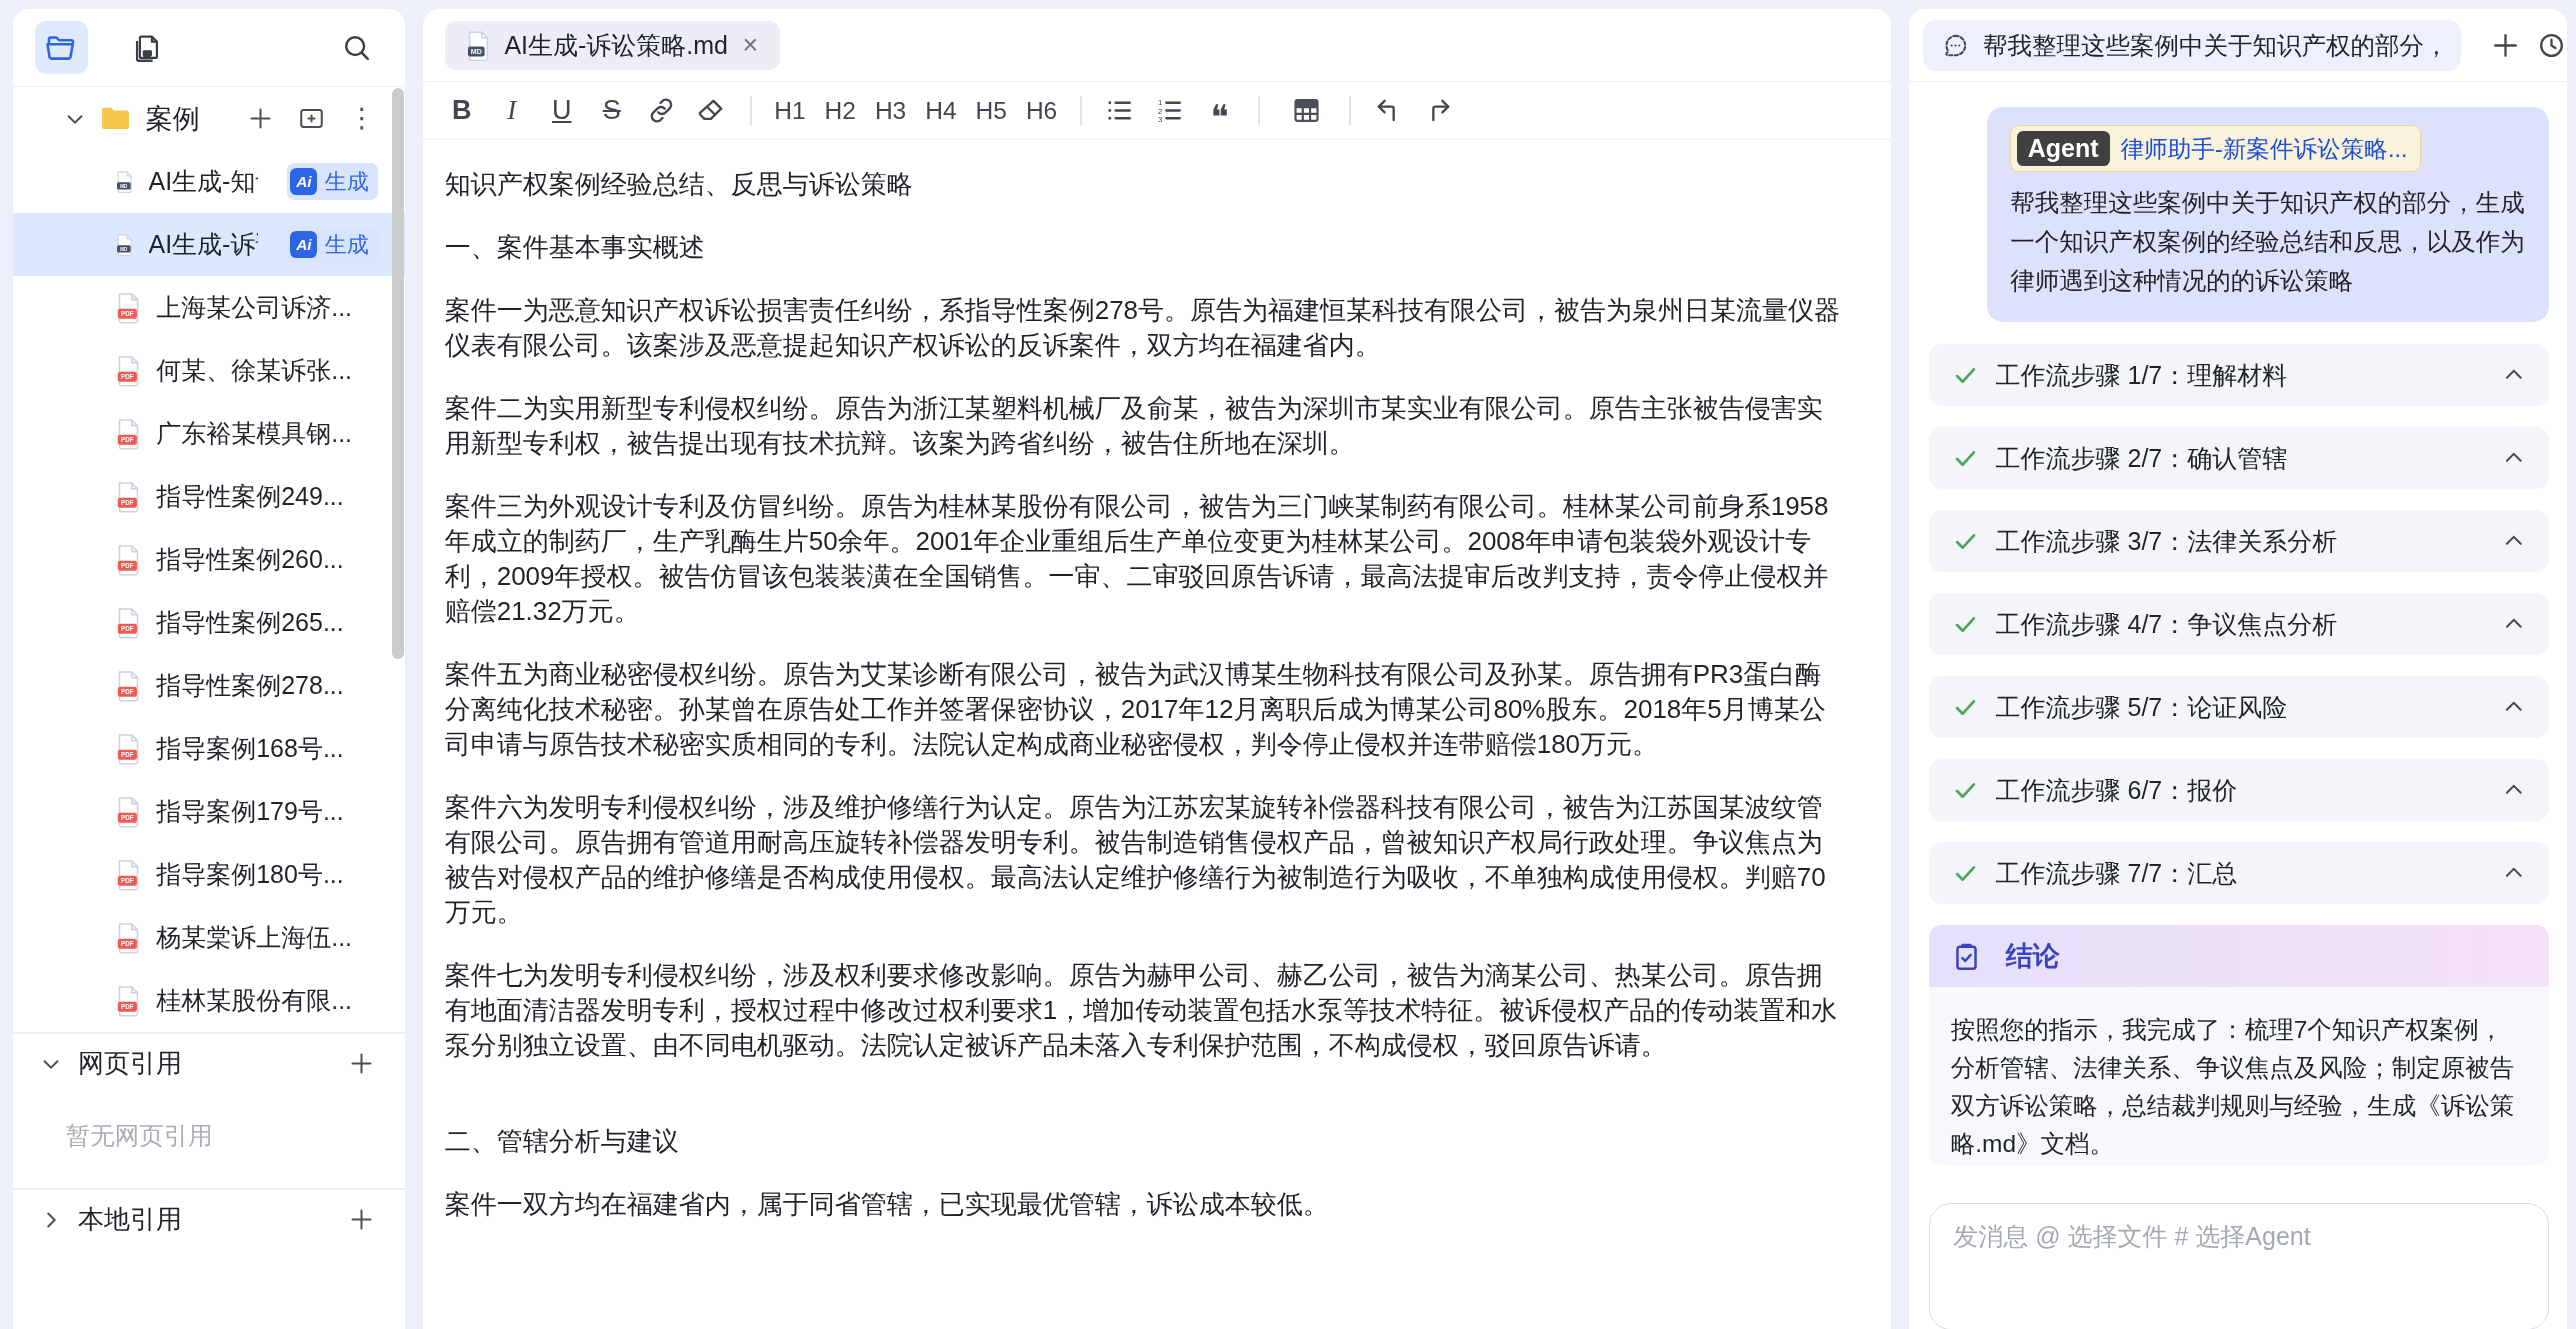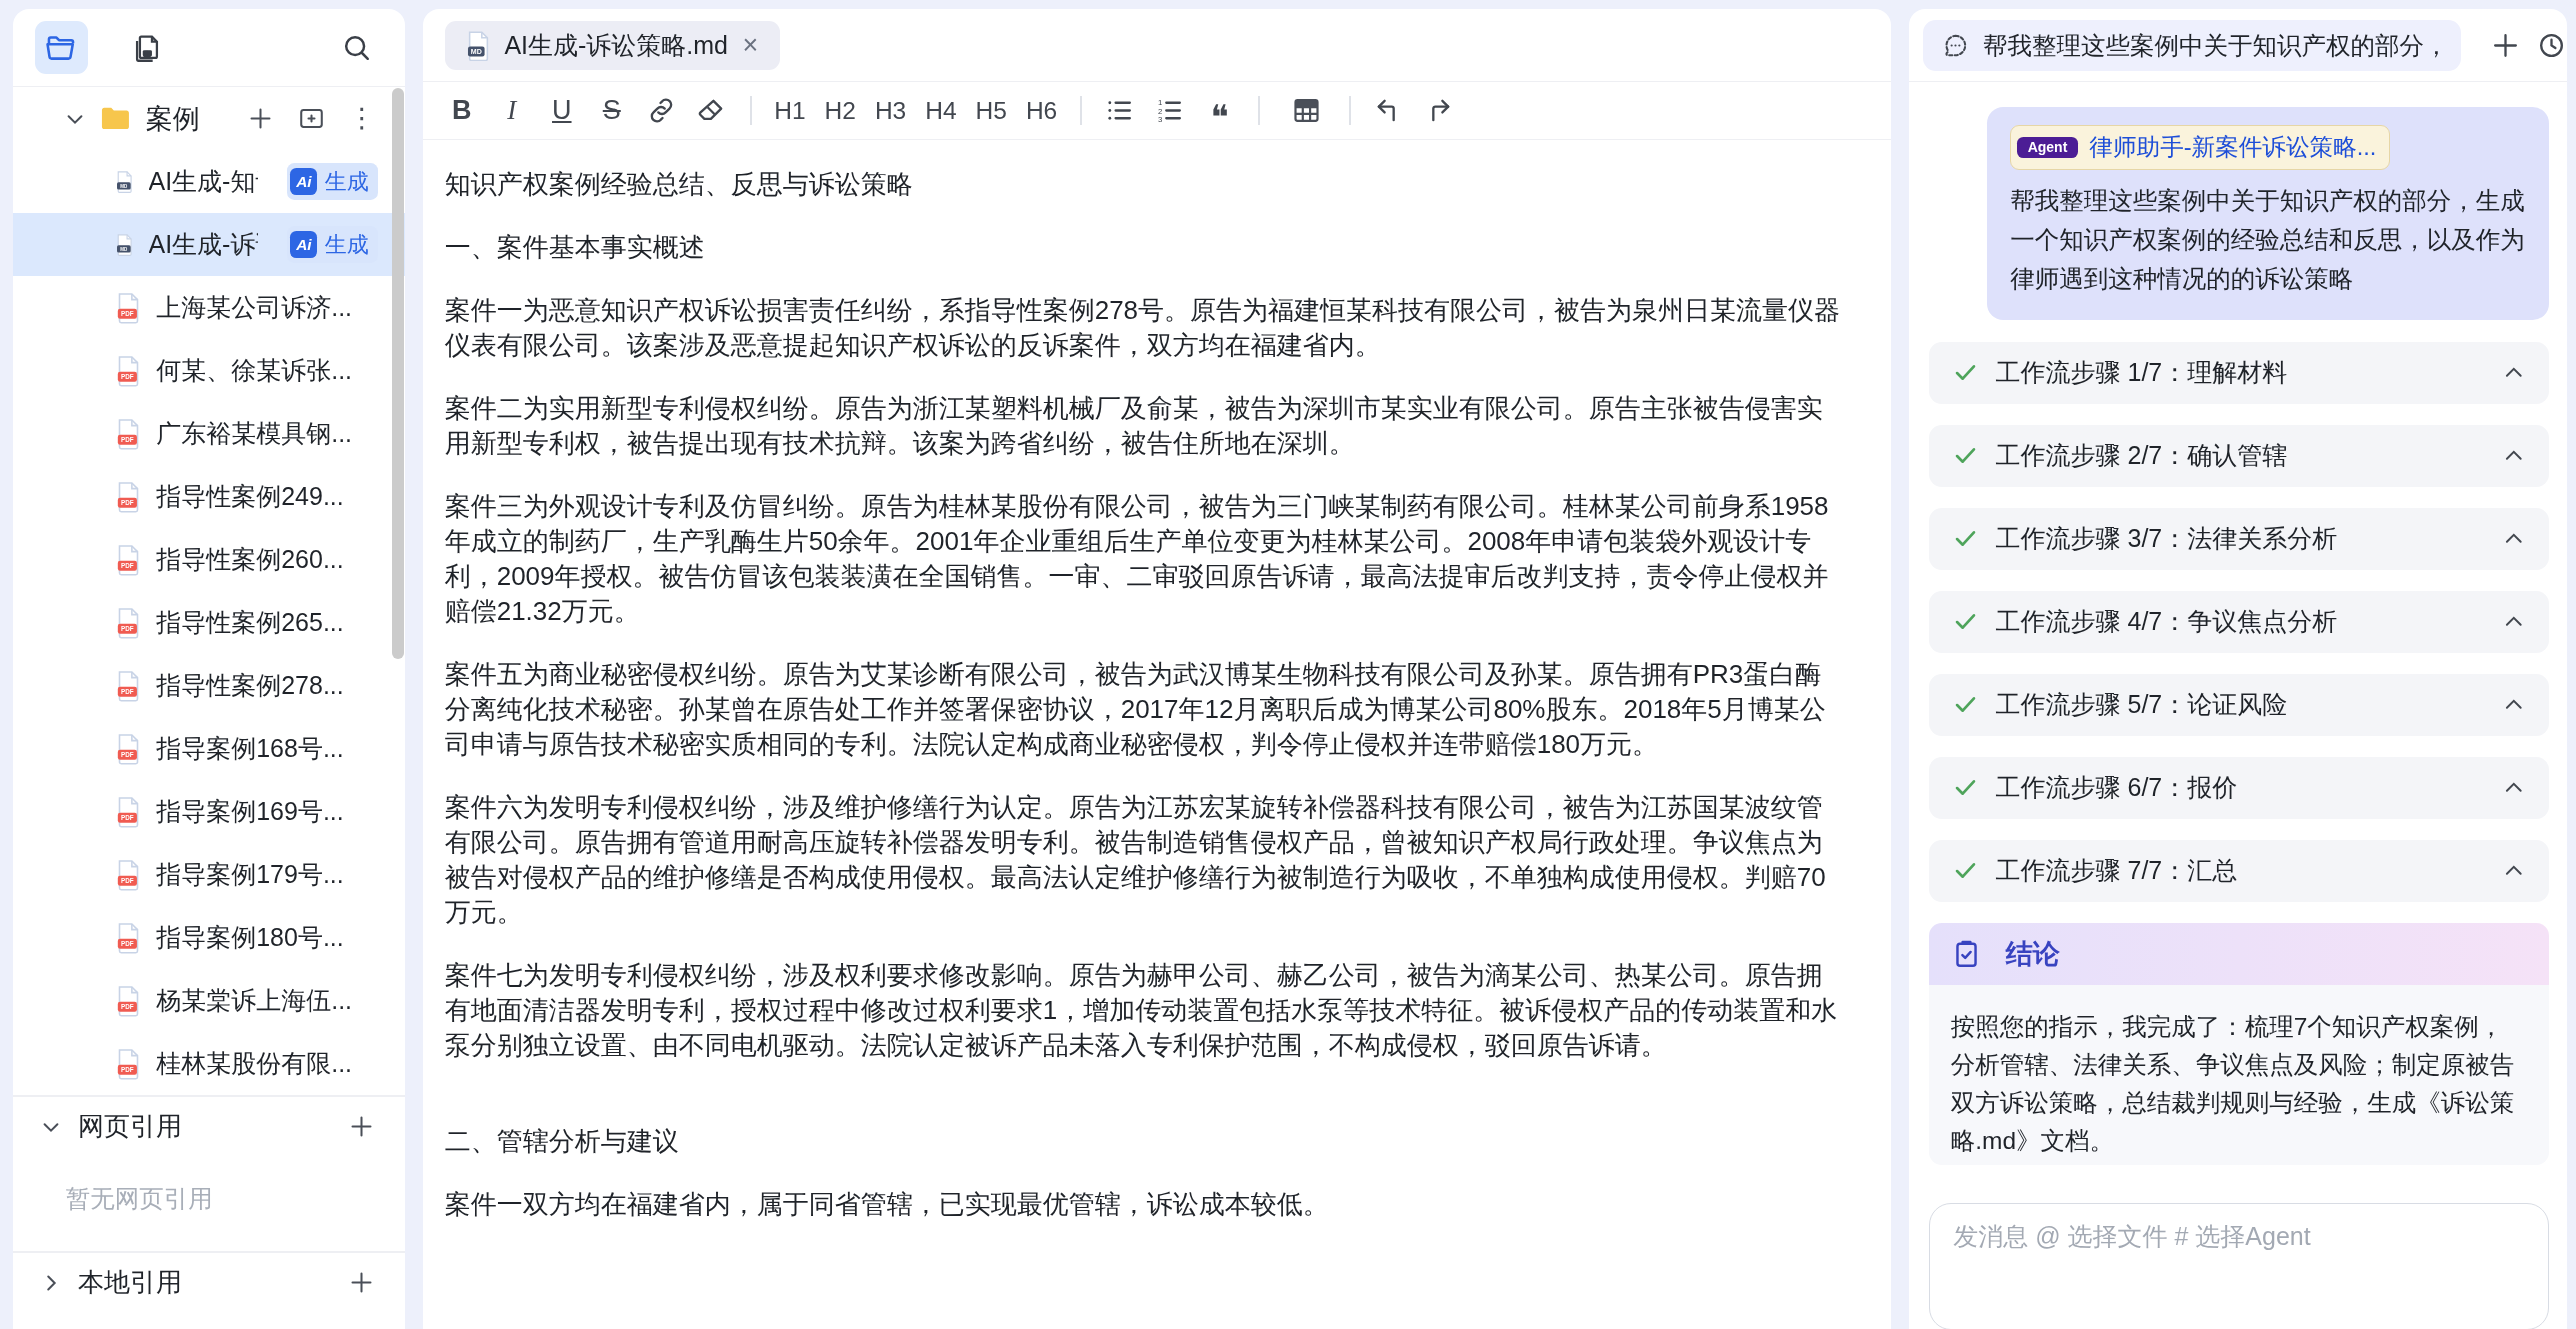--- a/index.html
+++ b/index.html
@@ -56,21 +56,21 @@
 
   
   .chat { width:658px; display:flex; flex-direction:column; flex:none; }
   .chat-header { height:73px; display:flex; align-items:center; padding:0 20px 0 14.5px; gap:14.5px; border-bottom:1.8px solid #EEEFF3; flex:none; }
   .ch-pill { height:51px; background:#EEF0FD; border-radius:12.7px; display:flex; align-items:center; gap:12.7px; padding:0 18px; width:538px; cursor:pointer; }
   .ch-pill .ch-title { font-size:24.5px; white-space:nowrap; overflow:hidden; }
   .chat-header .spacer { flex:1; }
   .chat-body { flex:1; padding:25px 18px 0 20px; display:flex; flex-direction:column; overflow:hidden; }
   .bubble { margin-left:58px; background:#DEE1FB; border-radius:16.3px; padding:18px 23.6px 22px 23.6px; }
   .agent-pill { display:inline-flex; align-items:center; gap:11px; background:#FAF3DC; border:1.8px solid #E6D6A6; border-radius:9px; padding:5.4px 12.7px 5.4px 5.4px; margin-bottom:11px; }
-  .agent-badge { background:#4c1d95; color:#fff; border-radius:6.3px; font-size:14px; font-weight:bold; padding:2.7px 11px; }
+  .agent-badge { background:#404040; color:#fff; border-radius:6.3px; font-size:25px; font-weight:bold; padding:2.7px 11px; }
   .agent-name { color:#1d4ed8; font-size:23.6px; white-space:nowrap; }
   .bubble-text { font-size:24.5px; line-height:39px; }
   .steps { margin-top:22px; display:flex; flex-direction:column; gap:21px; }
   .step { height:62px; background:#F4F5F8; border-radius:12.7px; display:flex; align-items:center; padding:0 23.6px; gap:16.3px; cursor:pointer; }
   .step .s-label { font-size:25px; }
   .step .spacer { flex:1; }
   .conclusion { margin-top:21px; border-radius:12.7px; overflow:hidden; }
   .conc-head { height:62px; display:flex; align-items:center; gap:24px; padding:0 22px; background:linear-gradient(90deg,#E5E0FB,#F5E2F7); }
   .conc-head .c-title { font-size:27px; font-weight:bold; color:#3843C0; }
   .conc-body { background:#F7F8FB; padding:23.6px 22px 20px 22px; }
@@ -255,30 +255,20 @@
           <span class="label">指导案例168号...</span>
           <span class="spacer"></span>
         </div>
         <div class="file-row">
           <svg width="27" height="33" viewBox="0 0 24 28" fill="none">
     <path d="M4 2h11l5 5v19a1.5 1.5 0 0 1-1.5 1.5h-13A1.5 1.5 0 0 1 4 26V2z" fill="#fff" stroke="#C8D3E6" stroke-width="1.4"></path>
     <path d="M15 2v5h5" fill="none" stroke="#C8D3E6" stroke-width="1.4"></path>
     <rect x="2.5" y="15" width="17" height="9" rx="2" fill="#F05B51"></rect>
     <text x="11" y="21.8" font-size="5.6" fill="#fff" text-anchor="middle" font-family="sans-serif" font-weight="bold">PDF</text>
           </svg>
-          <span class="label">指导案例169号...</span>
-          <span class="spacer"></span>
-        </div>
-        <div class="file-row">
-          <svg width="27" height="33" viewBox="0 0 24 28" fill="none">
-    <path d="M4 2h11l5 5v19a1.5 1.5 0 0 1-1.5 1.5h-13A1.5 1.5 0 0 1 4 26V2z" fill="#fff" stroke="#C8D3E6" stroke-width="1.4"></path>
-    <path d="M15 2v5h5" fill="none" stroke="#C8D3E6" stroke-width="1.4"></path>
-    <rect x="2.5" y="15" width="17" height="9" rx="2" fill="#F05B51"></rect>
-    <text x="11" y="21.8" font-size="5.6" fill="#fff" text-anchor="middle" font-family="sans-serif" font-weight="bold">PDF</text>
-          </svg>
           <span class="label">指导案例179号...</span>
           <span class="spacer"></span>
         </div>
         <div class="file-row">
           <svg width="27" height="33" viewBox="0 0 24 28" fill="none">
     <path d="M4 2h11l5 5v19a1.5 1.5 0 0 1-1.5 1.5h-13A1.5 1.5 0 0 1 4 26V2z" fill="#fff" stroke="#C8D3E6" stroke-width="1.4"></path>
     <path d="M15 2v5h5" fill="none" stroke="#C8D3E6" stroke-width="1.4"></path>
     <rect x="2.5" y="15" width="17" height="9" rx="2" fill="#F05B51"></rect>
     <text x="11" y="21.8" font-size="5.6" fill="#fff" text-anchor="middle" font-family="sans-serif" font-weight="bold">PDF</text>
           </svg>

